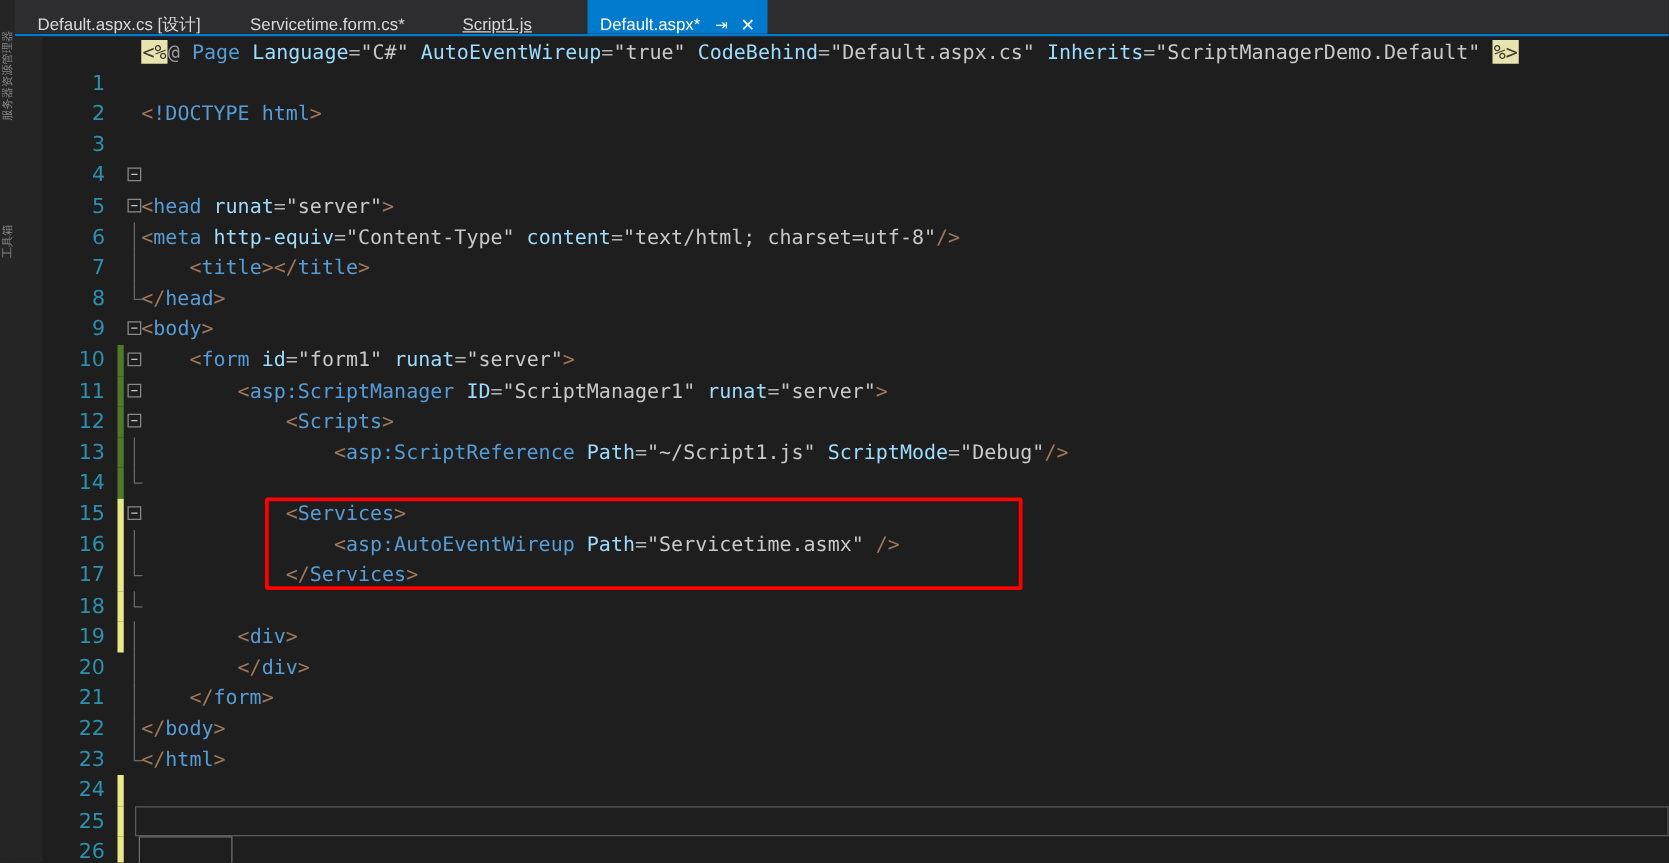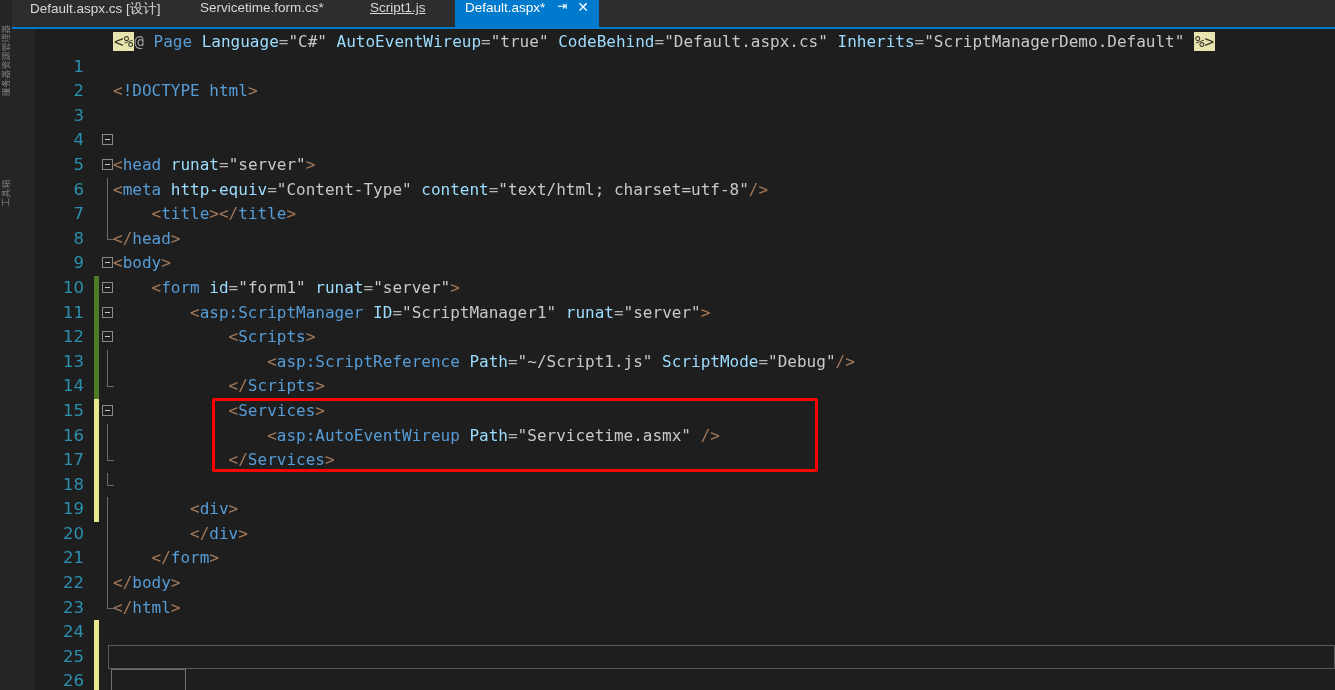--- a/index.html
+++ b/index.html
@@ -23,21 +23,21 @@
   }
   .dock-strip .vlabel.two{top:170px;}
 
   
   .tabbar{
     position:absolute;left:12px;top:0;width:1323px;height:27px;
     background:#2d2d30;
   }
   .tab{
     position:absolute;top:0;height:39px;
-    display:flex;
+    display:flex;align-items:center;
     font-size:13.5px;color:#d8d8d8;
     padding:0 10px;box-sizing:border-box;white-space:nowrap;
   }
   .tab.active{
     background:#007acc;color:#ffffff;
   }
   .tab .pin{margin-left:12px;font-size:12px;line-height:1;}
   .tab .xc{margin-left:10px;font-size:14px;line-height:1;}
 
   
@@ -124,21 +124,21 @@
   <div class="tabbar">
     <div class="tab" style="left:8px;">
       <span>Default.aspx.cs [设计]</span>
     </div>
     <div class="tab" style="left:178px;">
       <span>Servicetime.form.cs*</span>
     </div>
     <div class="tab" style="left:348px;text-decoration:underline;">
       <span>Script1.js</span>
     </div>
-    <div class="tab active" style="left:443px;">
+    <div class="tab active" style="left:458px;">
       <span>Default.aspx*</span>
       <span class="pin">⇥</span>
       <span class="xc">✕</span>
     </div>
   </div>
 
   <div class="editor">
     <div class="editor-top-rule"></div>
     <div class="gutter-bg"></div>
 
@@ -224,21 +224,20 @@
         <span class="lnum">14</span>
         <span class="chg green"></span>
         <span class="fold line"></span>
         <span class="code">                <span class="t-brk">&lt;</span><span class="t-tag">asp:ScriptReference</span> <span class="t-attr">Path</span><span class="t-plain">=</span><span class="t-val">"~/Script1.js"</span> <span class="t-attr">ScriptMode</span><span class="t-plain">=</span><span class="t-val">"Debug"</span><span class="t-brk">/&gt;</span></span>
       </div>
 
       <div class="row">
         <span class="lnum">15</span>
         <span class="chg green"></span>
         <span class="fold linebot"></span>
-        <span class="code">            <span class="t-brk">&lt;/</span><span class="t-tag">Scripts</span><span class="t-brk">&gt;</span></span>
       </div>
 
       <div class="row">
         <span class="lnum">16</span>
         <span class="chg yellow"></span>
         <span class="fold box"></span>
         <span class="code">            <span class="t-brk">&lt;</span><span class="t-tag">Services</span><span class="t-brk">&gt;</span></span>
       </div>
 
       <div class="row">

